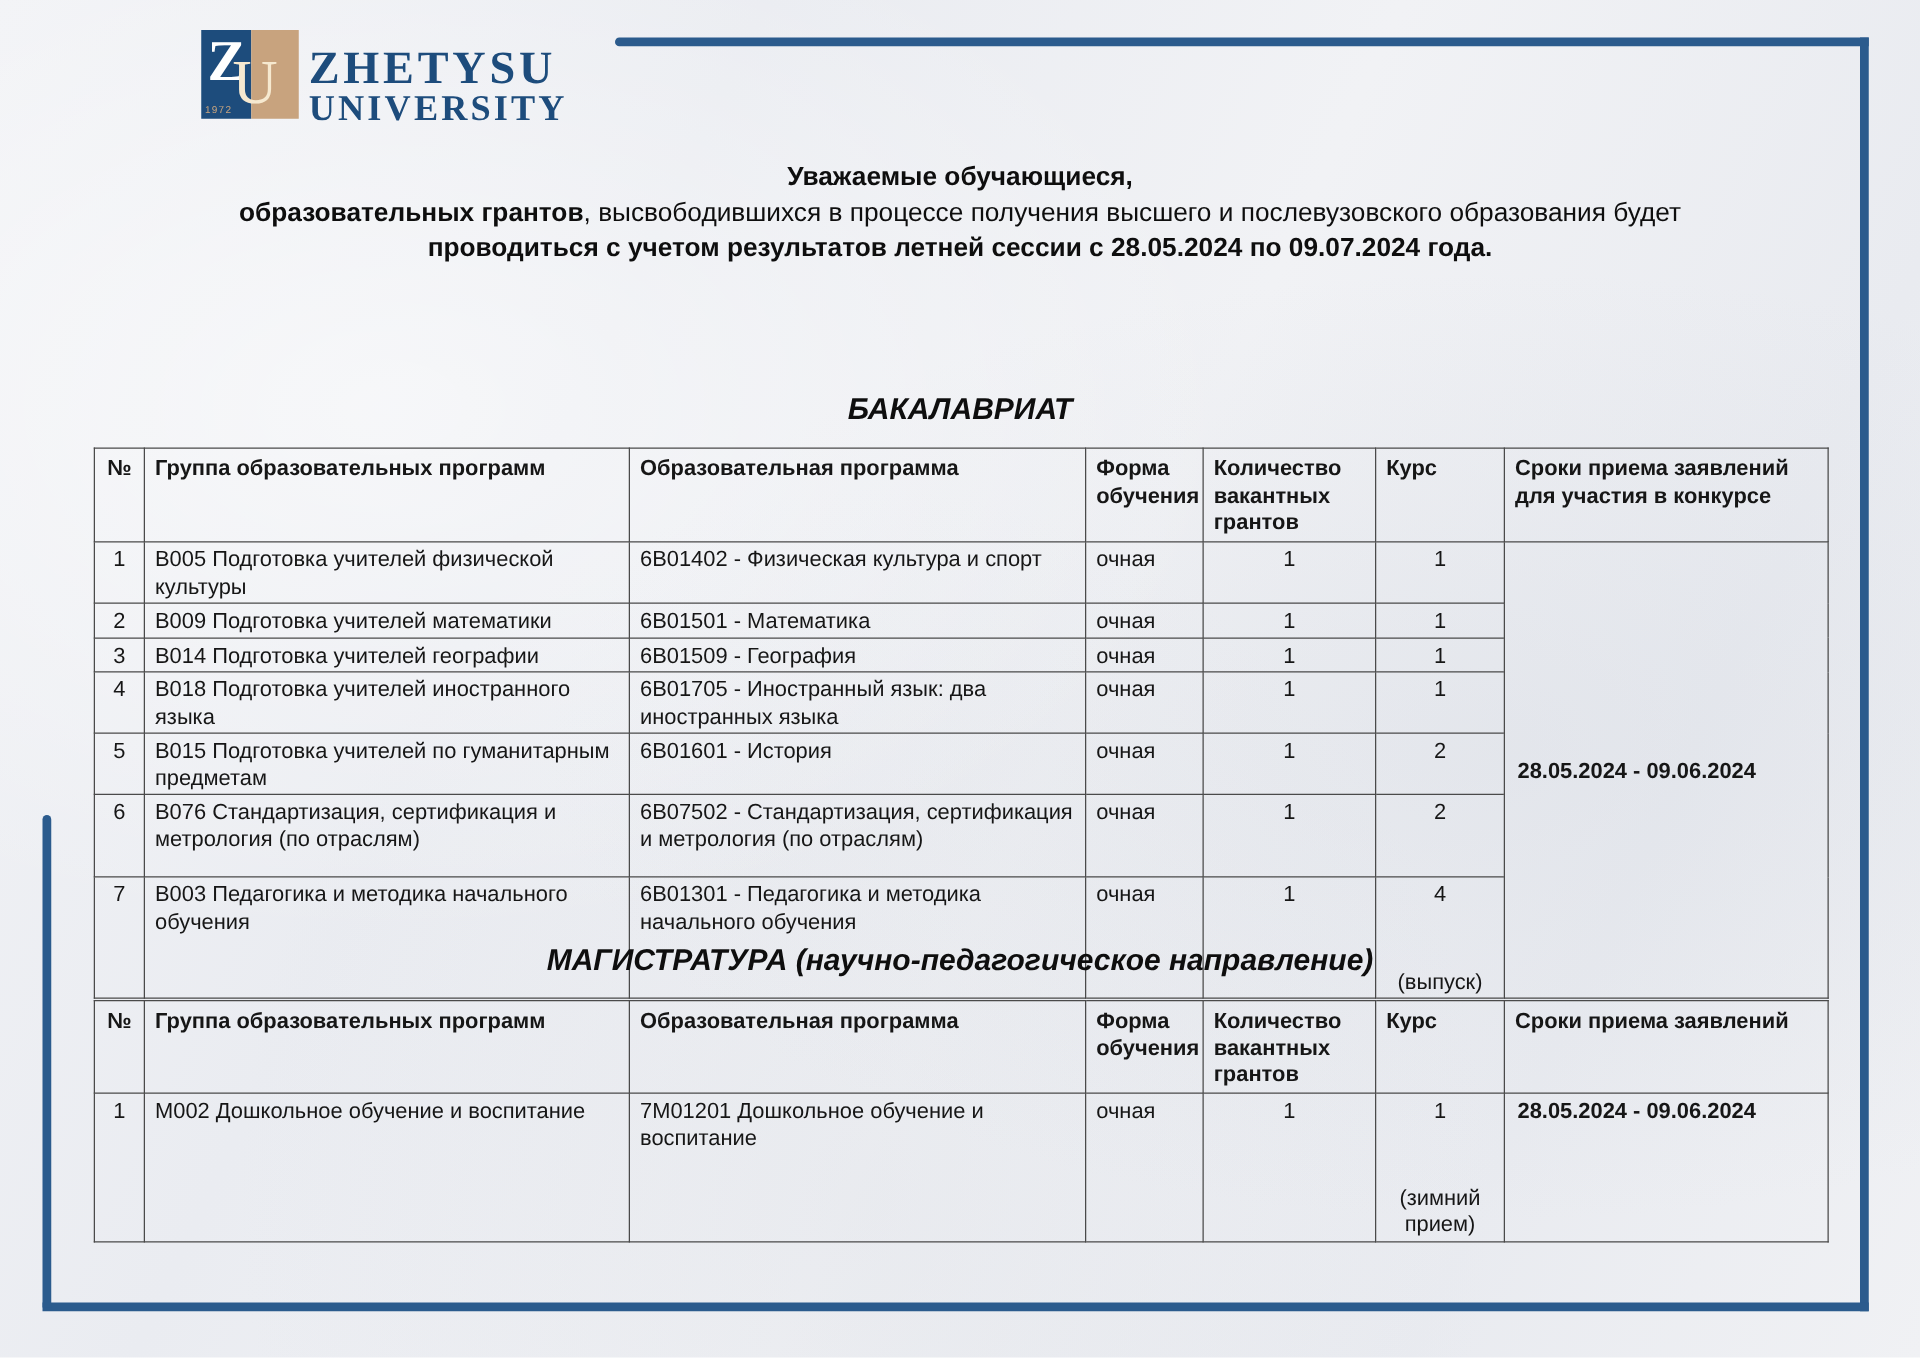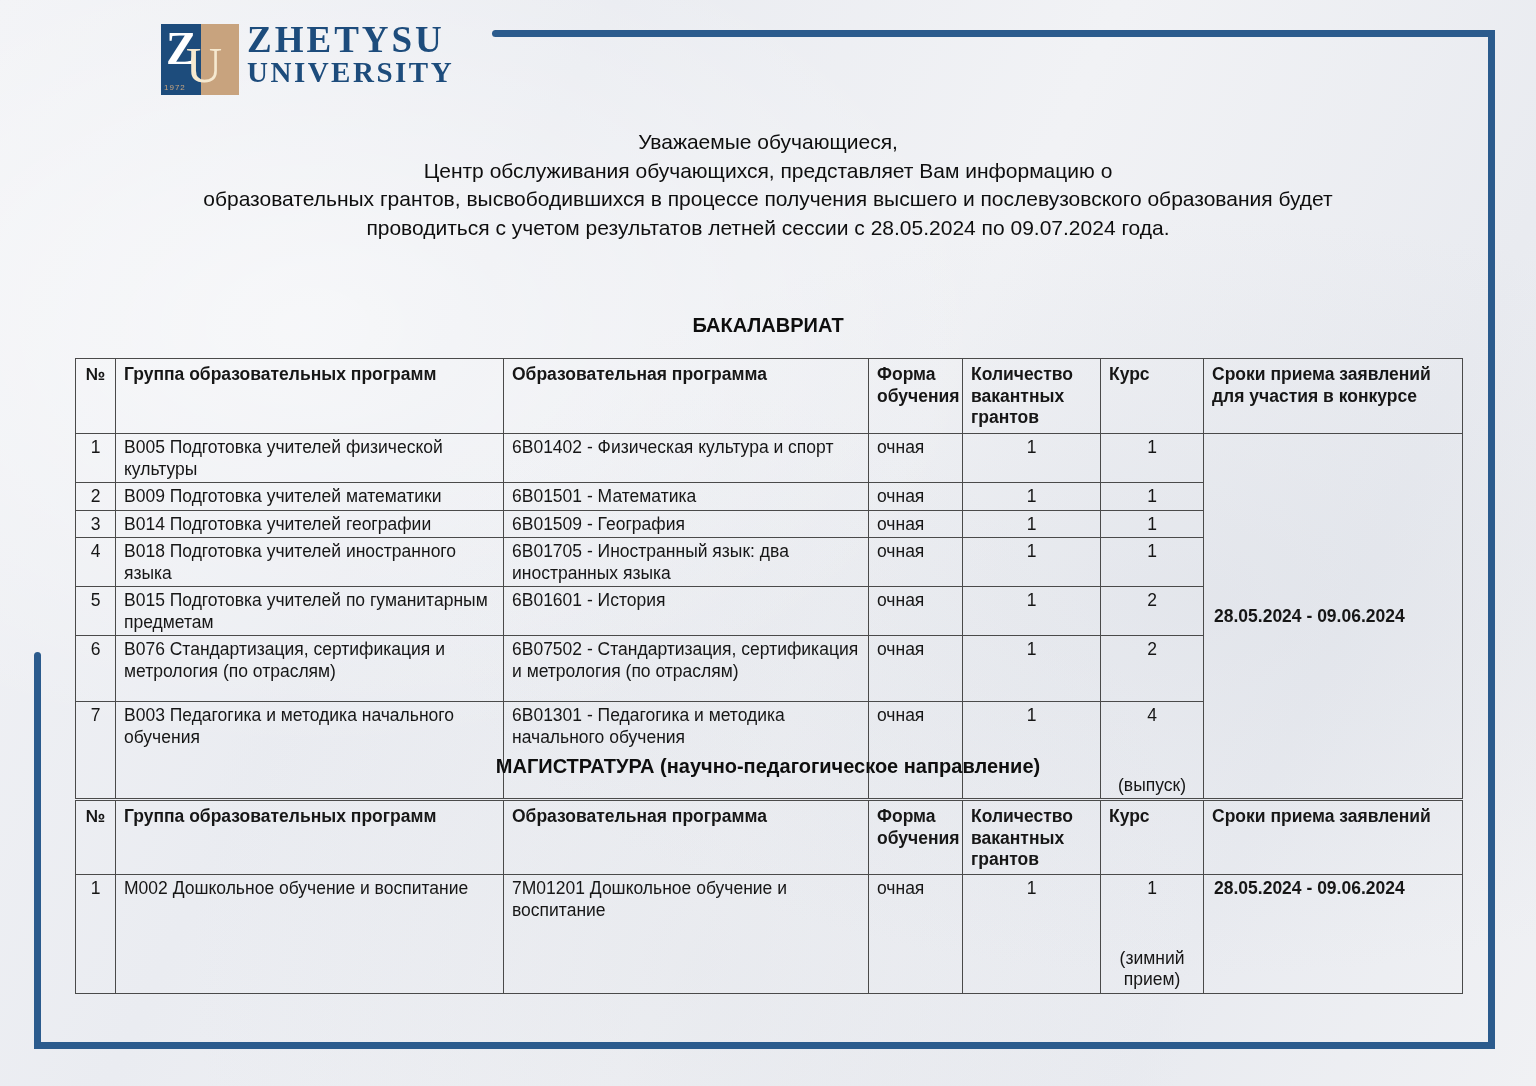--- a/index.html
+++ b/index.html
@@ -26,38 +26,38 @@
   .emblem .u {
     position:absolute; left:25px; top:12px; font-family:"Liberation Serif","DejaVu Serif",serif;
     font-size:50px; color:#f6e9d0; z-index:3;
   }
   .emblem .year {
     position:absolute; left:3px; bottom:3px; font-size:8px; color:#c9a57f; z-index:2;
     letter-spacing:1px;
   }
   .logo-name { position:absolute; left:247px; top:21px; color:#1d4c7c;
     font-family:"Liberation Serif","DejaVu Serif",serif; }
-  .logo-name .big   { font-size:37px; font-weight:bold; letter-spacing:3px; line-height:37px; }
+  .logo-name .big   { font-size:37px; font-weight:bold; letter-spacing:3px; line-height:37px;margin-top:15px; }
   .logo-name .small { font-size:29px; font-weight:bold; letter-spacing:2.5px; line-height:26px; margin-top:1px; }
 
   
   .rule { position:absolute; background:#2b5b8d; }
   .rule-top    { left:492px;  top:30px;   width:1003px; height:7px; border-radius:4px 0 0 4px; }
   .rule-right  { left:1488px; top:30px;   width:7px;    height:1019px; }
   .rule-bottom { left:34px;   top:1042px; width:1461px; height:7px; }
   .rule-left   { left:34px;   top:652px;  width:7px;    height:394px; border-radius:4px 4px 0 0; }
 
   
   .intro { position:absolute; left:0; top:128px; width:1536px; text-align:center;
     font-size:21px; line-height:28.5px; color:#0e0e0e; }
-  .intro .b { font-weight:normal; }
+  .intro .b { font-weight:bold; }
 
   
   .section-title { position:absolute; left:0; width:1536px; text-align:center;
-    font-size:20px; font-weight:bold; color:#0e0e0e; }
+    font-size:24px; font-weight:bold; color:#0e0e0e;font-style:italic; }
   .title-bachelor { top:314px; }
   .title-master   { top:755px; }
 
   
   table { position:absolute; left:75px; border-collapse:collapse; table-layout:fixed;
     width:1387px; background:transparent; }
   .t-bachelor { top:358px; }
   .t-master   { top:800px; }
   col.c-num     { width:40px; }
   col.c-group   { width:388px; }
@@ -99,21 +99,20 @@
     <div class="small">UNIVERSITY</div>
   </div>
 
   <div class="rule rule-top"></div>
   <div class="rule rule-right"></div>
   <div class="rule rule-bottom"></div>
   <div class="rule rule-left"></div>
 
   <div class="intro">
     <div class="b">Уважаемые обучающиеся,</div>
-    <div class="b">Центр обслуживания обучающихся, представляет Вам информацию о</div>
     <div><span class="b">образовательных грантов</span><span>, высвободившихся в процессе получения высшего и послевузовского образования будет</span></div>
     <div class="b">проводиться с учетом результатов летней сессии с 28.05.2024 по 09.07.2024 года.</div>
   </div>
 
   <div class="section-title title-bachelor">БАКАЛАВРИАТ</div>
 
   <table class="t-bachelor">
     <colgroup>
       <col class="c-num">
         <col class="c-group">

